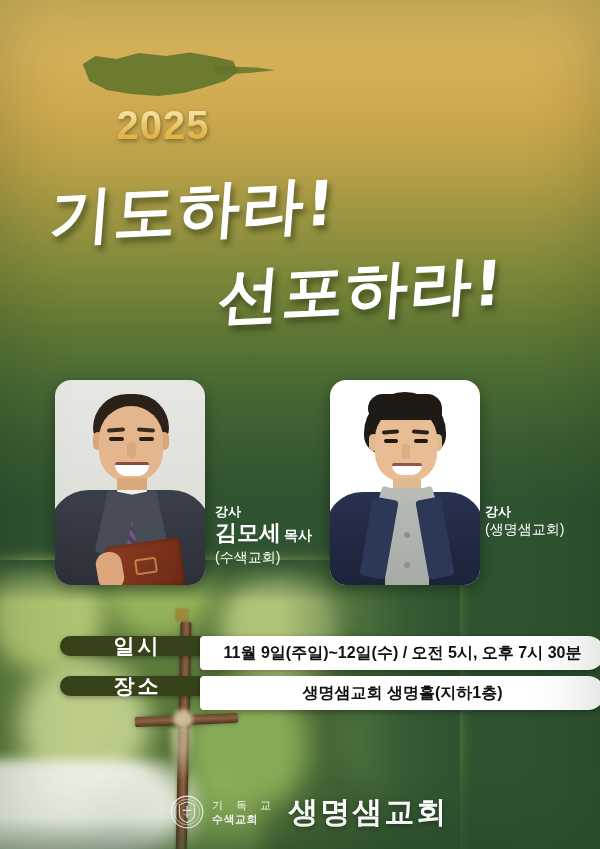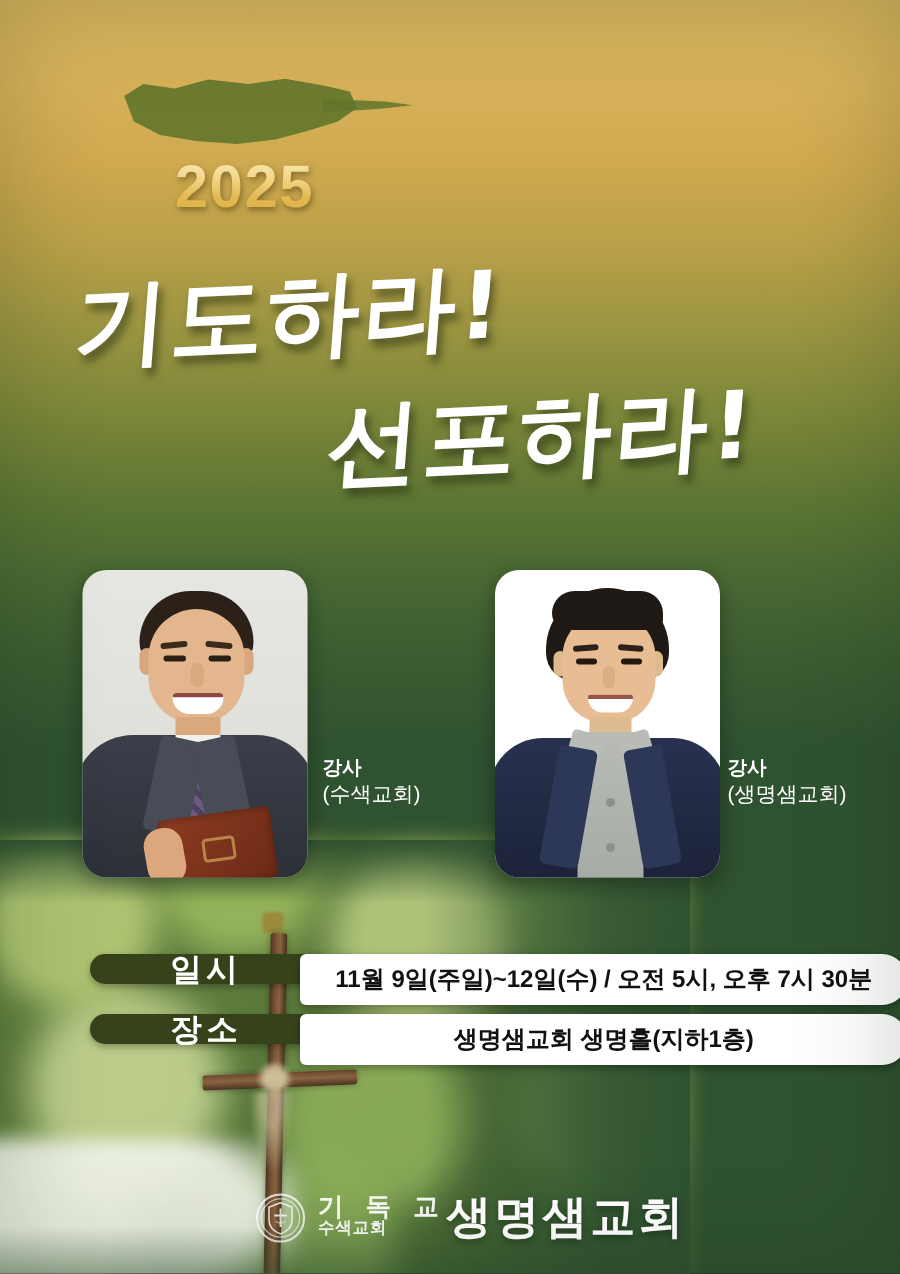--- a/index.html
+++ b/index.html
@@ -298,24 +298,24 @@
     padding:0 14px;
     white-space:nowrap;
   }
   .r1 .pill-value{ font-size:16px; }
   .r2 .pill-value{ font-size:16px; }
 
   
   .footer{ position:absolute; left:170px; top:795px; display:flex; align-items:center; }
   .emblem{ width:34px; height:34px; flex:none; opacity:.92; }
   .denom{ margin-left:8px; color:#fff; opacity:.95; }
-  .denom .d1{ font-size:17px; font-weight:bold; letter-spacing:5px; line-height:14px;text-align:right; }
+  .denom .d1{ font-size:11px; font-weight:normal; letter-spacing:5px; line-height:14px;text-align:right; }
   .denom .d2{ font-size:11px; font-weight:bold; letter-spacing:.5px; line-height:14px; }
   .church{
-    margin-left:0; color:#fff;
+    margin-left:12px; color:#fff;
     font-size:30px; font-weight:bold; letter-spacing:2px;
     line-height:34px;
     text-shadow:0 2px 5px rgba(0,0,0,.35);
   }
 </style>
 </head>
 <body>
 
 <div id="poster">
 
@@ -361,20 +361,23 @@
       <div class="tie"></div>
       <div class="lapel-l"></div>
       <div class="lapel-r"></div>
       <div class="bible"></div>
       <div class="bible-emb"></div>
       <div class="hand"></div>
     </div>
   </div>
   <div class="caption cap1">
     <div class="cap-role">강사</div>
+    <div class="cap-namerow">
+      <span class="cap-name">김모세</span><span class="cap-title">목사</span>
+    </div>
     <div class="cap-church">(수색교회)</div>
   </div>
 
   <div class="speaker sp2">
     <div class="photo p2">
       <div class="hair"></div>
       <div class="ear-l"></div>
       <div class="ear-r"></div>
       <div class="face"></div>
       <div class="fringe"></div>

